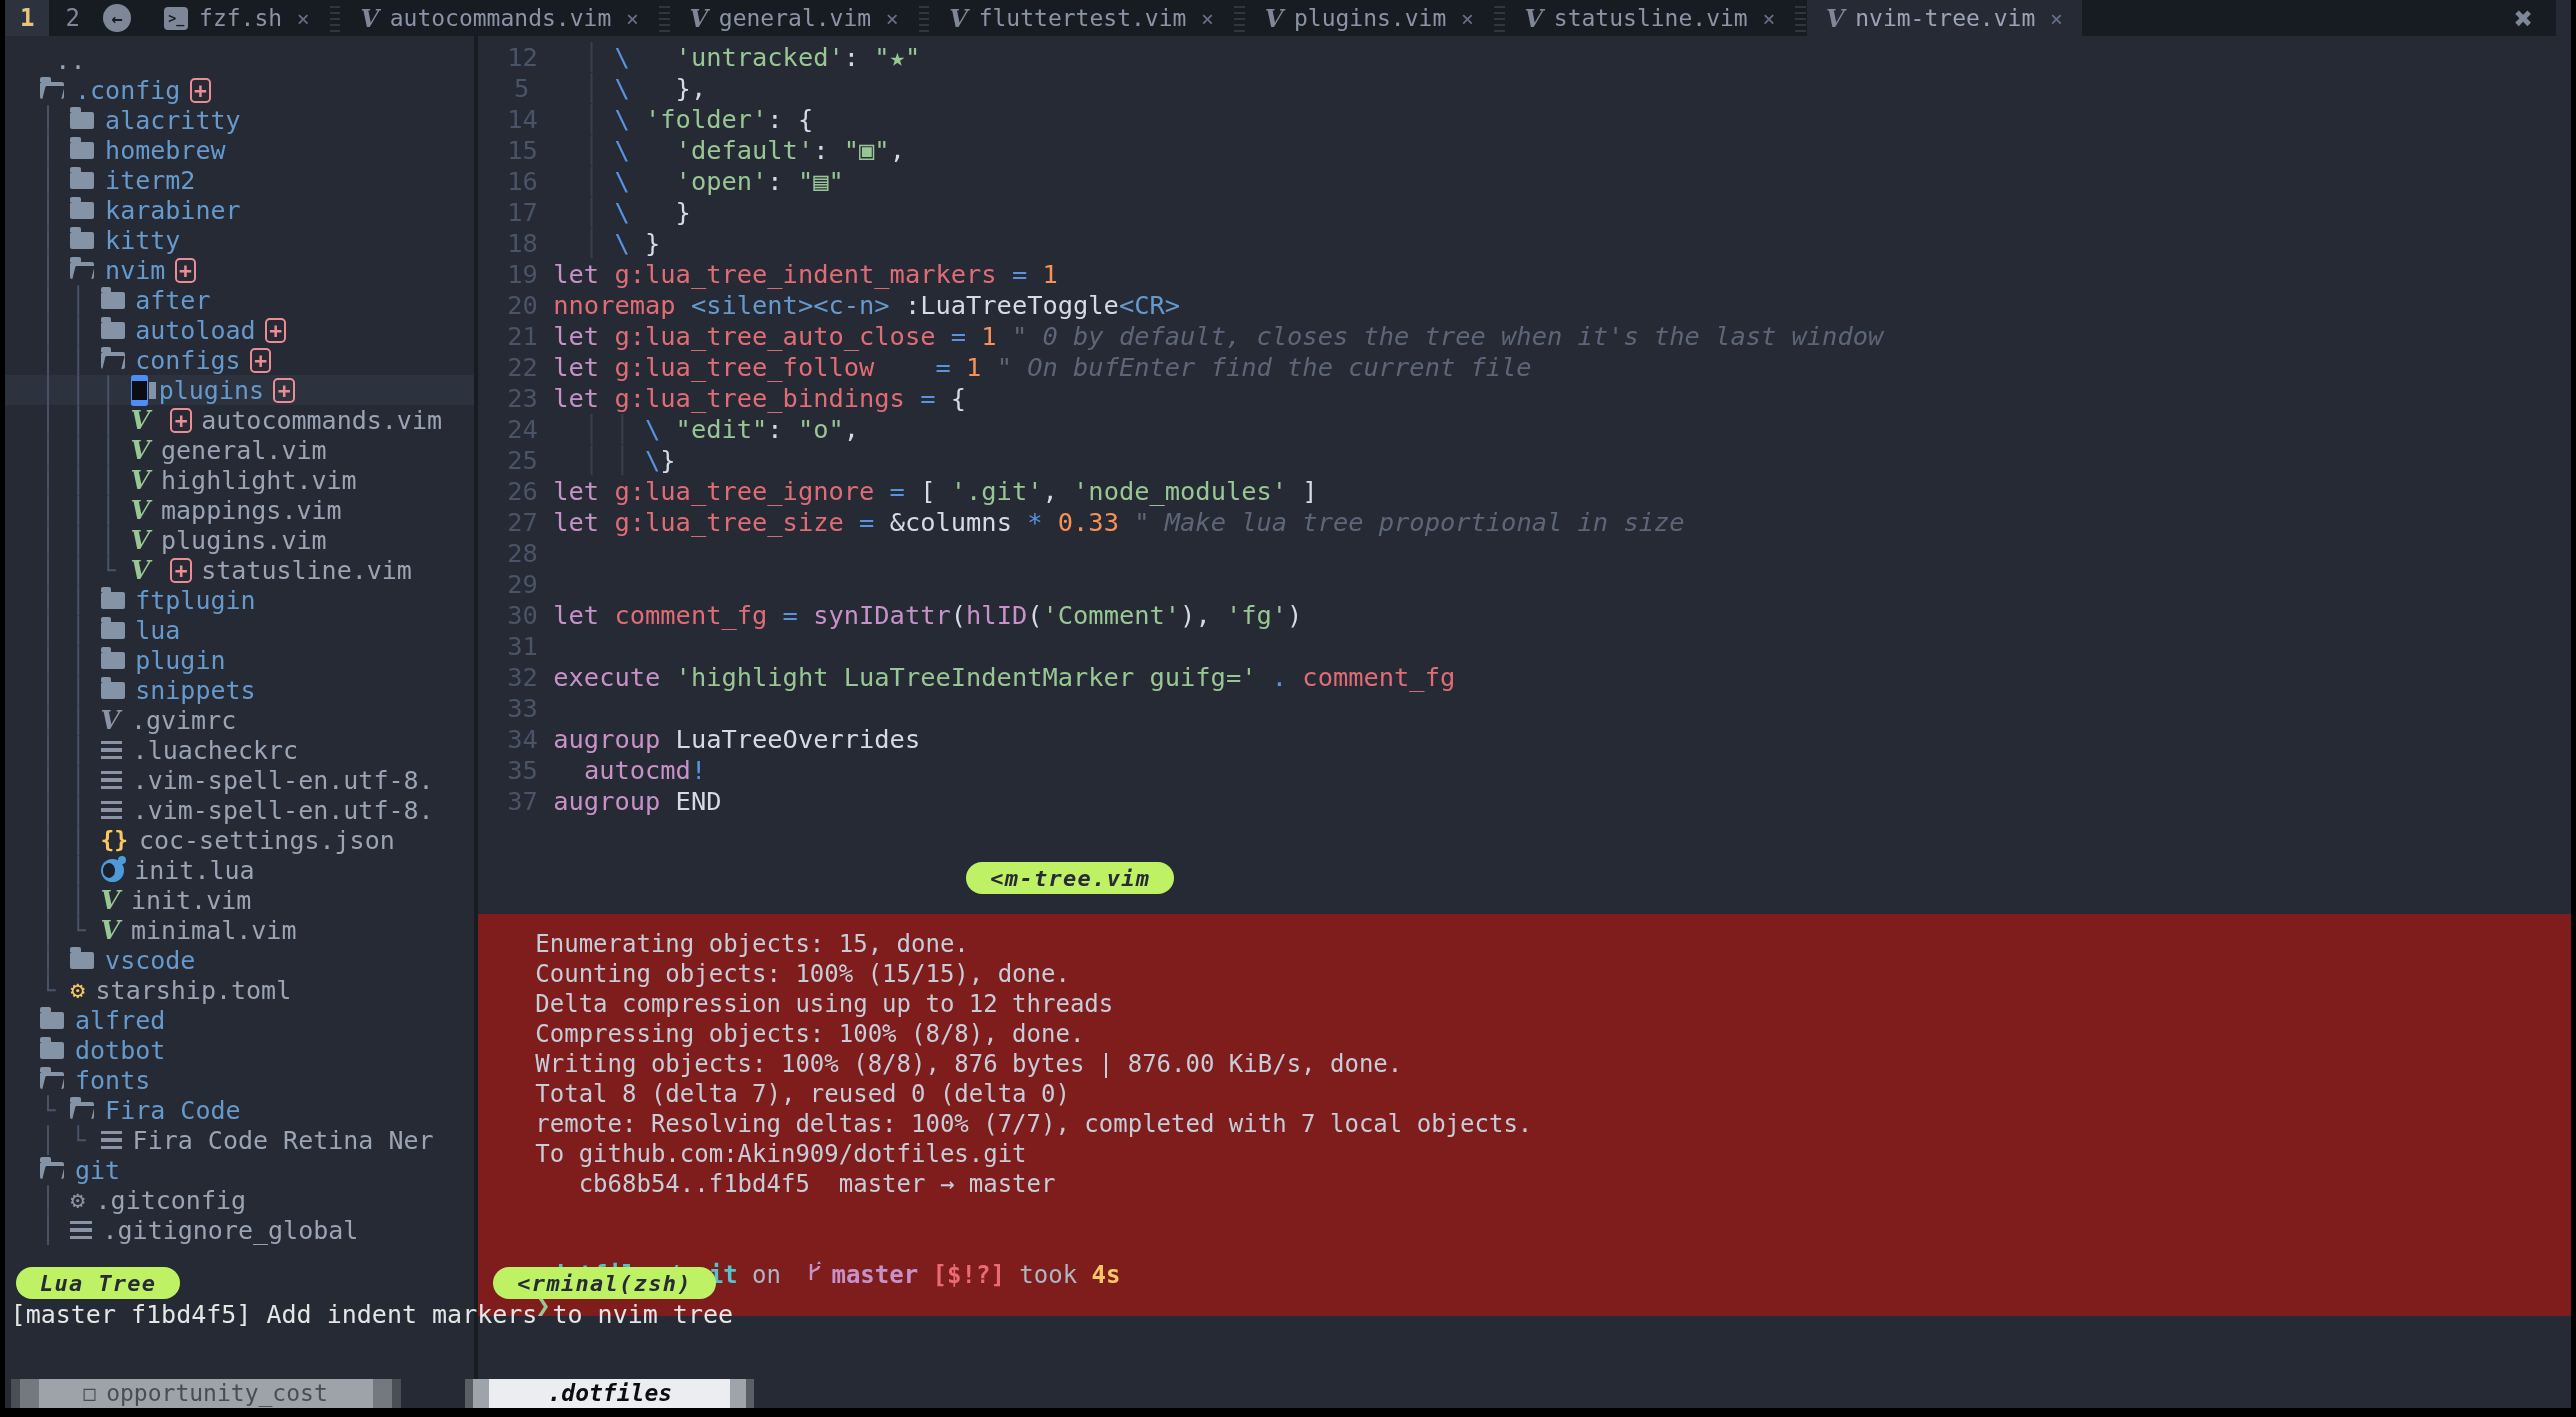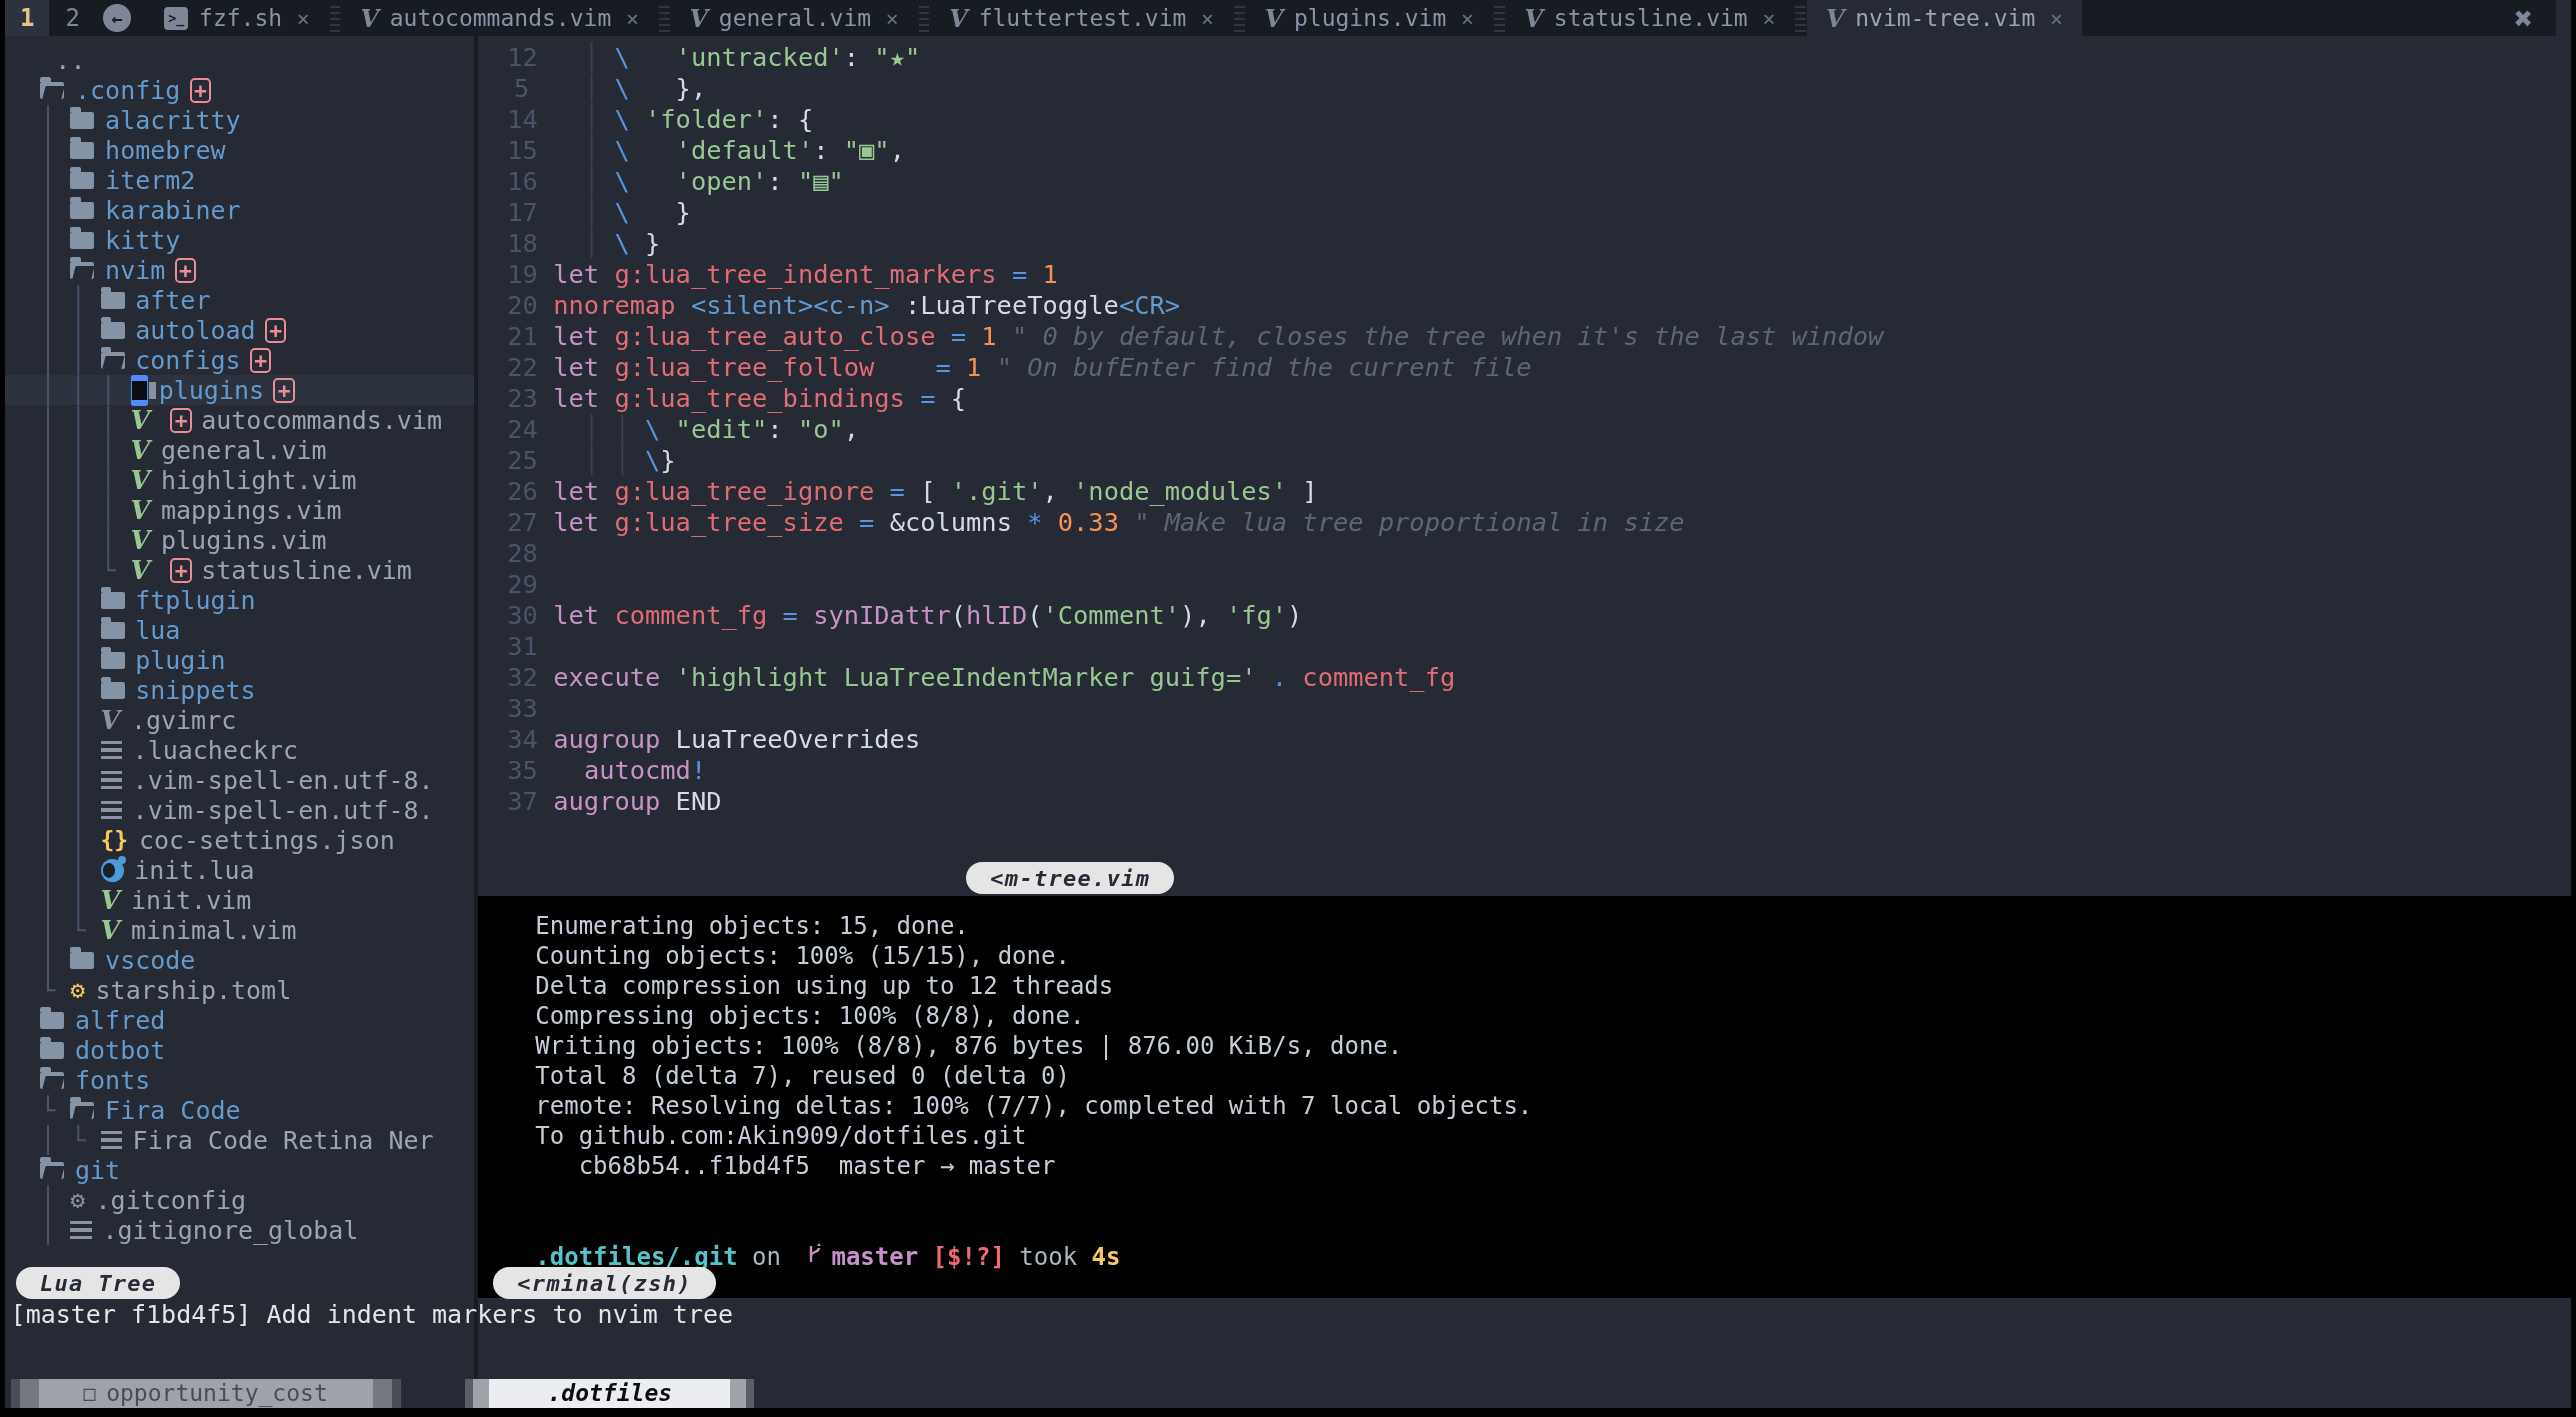--- a/index.html
+++ b/index.html
@@ -72,34 +72,34 @@
   
   .code { padding-top:5.3px; }
   .cline { display:flex; height:31px; font-size:25.4px; white-space:pre; align-items:center; }
   .lnum { width:51px; text-align:right; color:#4a5468; margin-right:24px; flex-shrink:0;padding-left:29px; }
   .kw{color:#c792c7;} .var{color:#e06c75;} .op{color:#5a93e0;} .num{color:#f99157;}
   .str{color:#99c794;} .fg{color:#d5dbe6;} .cmt{color:#5d6678;font-style:italic;}
   .esc{color:#5a93e0;} .guide{color:#39404e;} .blue{color:#6699cc;}
   .gold{color:#fac863;} .goldi{color:#fac863;font-style:italic;font-weight:bold;}
 
   
-  .termpane { position:absolute; left:0; right:0; top:860px; height:402px; background:#000000;
+  .termpane { position:absolute; left:0; right:0; top:878px; height:402px; background:#7f1d1d;
               padding:16px 0 0 57px; }
   .tline { height:30px; font-size:24px; color:#c6cdd9; white-space:pre; }
   .promptline { display:flex; align-items:center; gap:0; }
   .p-path { color:#56c2c9; font-weight:bold; }
   .p-fg { color:#aeb6c2; }
   .p-branch { color:#c792c7; font-weight:bold; }
   .p-status { color:#ec6a73; font-weight:bold; }
   .p-dur { color:#fac863; font-weight:bold; }
   .p-char { color:#99c794; font-size:25.4px; }
   .branchsvg { margin:0 6.7px 0 9.4px; }
 
   
-  .pill { position:absolute; height:32px; border-radius:16px; background:#e5e5e5; color:#262b36;
+  .pill { position:absolute; height:32px; border-radius:16px; background:#bef264; color:#262b36;
           font-size:22px; font-weight:bold; font-style:italic; letter-spacing:1.3px;
           display:flex; align-items:center; padding:0 24px; white-space:pre; }
   #pill-luatree { left:10.7px; top:1231px; }
   #pill-mtree   { left:488px; top:826px; }
   #pill-rminal  { left:488px; top:1231px; }
 
   
   .msgline { position:absolute; left:0; right:0; top:1264px; height:31px; padding-left:5.3px;
              font-size:25px; color:#e5e5e5; white-space:pre; }
   .tmuxbar { position:absolute; left:0; right:0; bottom:0; height:29px; }

